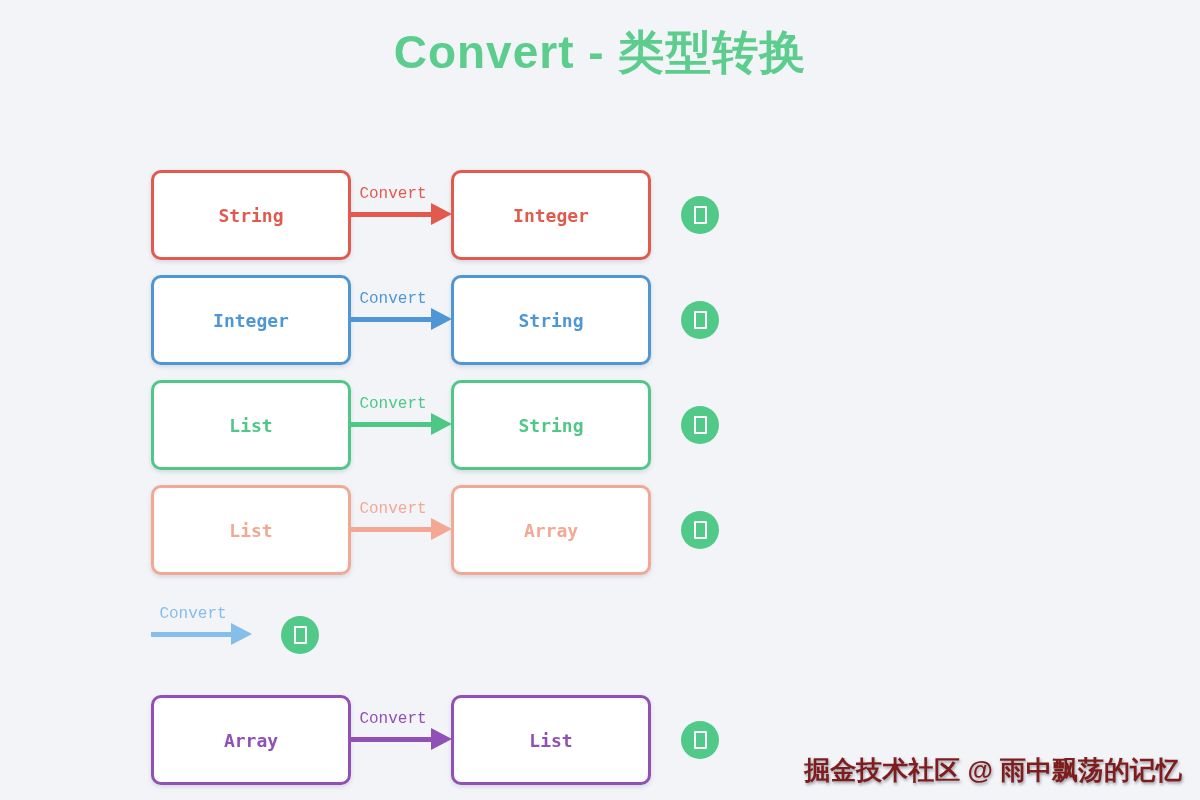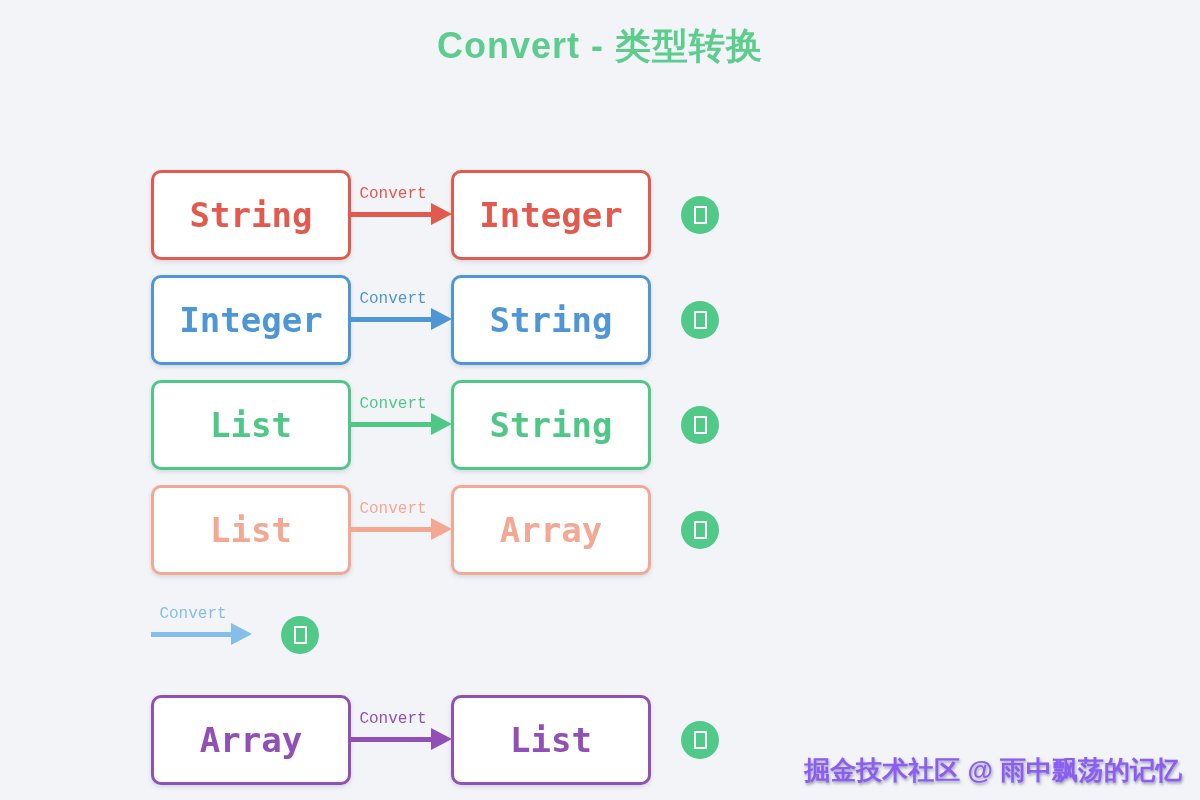--- a/index.html
+++ b/index.html
@@ -14,21 +14,21 @@
     font-family: "Liberation Sans", sans-serif;
     position: relative;
     overflow: hidden;
   }
   .page-title {
     position: absolute;
     top: 22px;
     left: 0;
     width: 100%;
     text-align: center;
-    font-size: 36px;
+    font-size: 46px;
     font-weight: bold;
     letter-spacing: 1px;
     color: var(--title-color);
   }
   .rows {
     position: absolute;
     top: 170px;
     left: 151px;
     display: flex;
     flex-direction: column;
@@ -45,21 +45,21 @@
     background: #ffffff;
     border: 3px solid var(--c);
     border-radius: 10px;
     box-shadow: 0 2px 4px rgba(140,145,160,0.28);
     display: flex;
     align-items: center;
     justify-content: center;
     color: var(--c);
     font-family: "DejaVu Sans Mono", monospace;
     font-weight: bold;
-    font-size: 34px;
+    font-size: 18px;
   }
   .row.sans-labels .box { font-family: "Liberation Sans", sans-serif; }
   .arrow-zone {
     position: relative;
     width: 100px;
     height: 90px;
   }
   .convert-label {
     position: absolute;
     top: 15px;
@@ -104,21 +104,21 @@
     height: 18px;
     border: 2px solid #ffffff;
     border-radius: 1px;
   }
   .watermark {
     position: absolute;
     right: 18px;
     bottom: 12px;
     font-size: 26px;
     font-weight: bold;
-    color: #8b5cf6;
+    color: #7f1d1d;
     text-shadow: 1px 2px 3px rgba(110,115,130,0.65);
   }
 </style>
 </head>
 <body>
 
 <h1 class="page-title">Convert - 类型转换</h1>
 
 <div class="rows">
 

